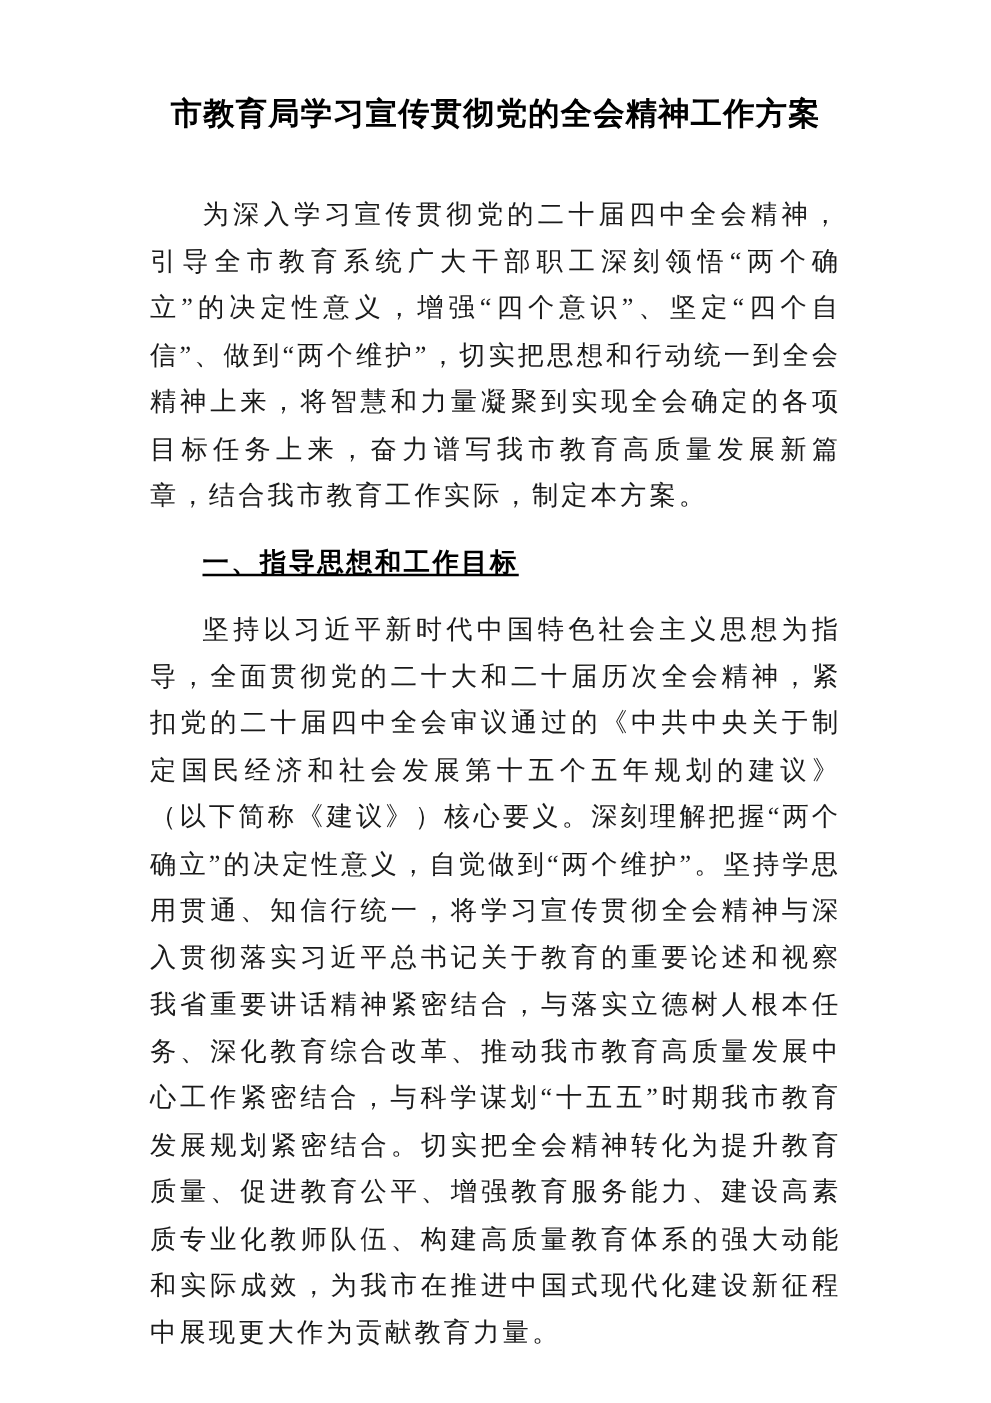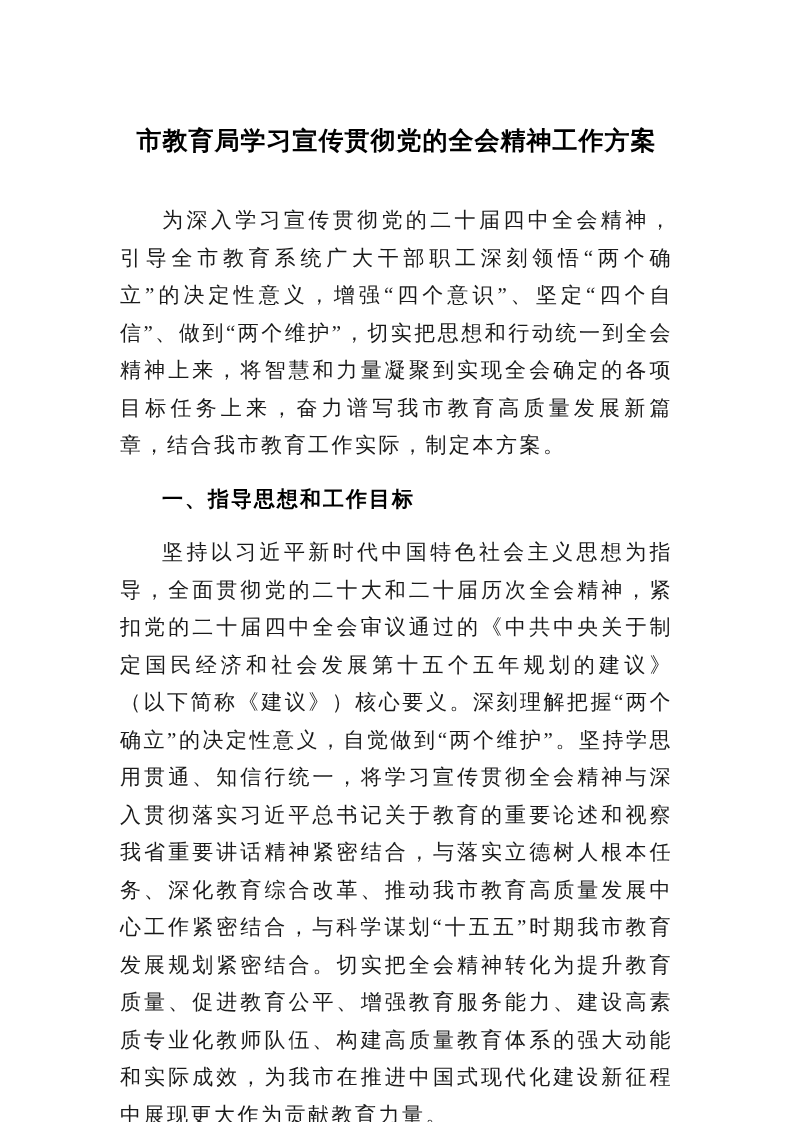--- a/index.html
+++ b/index.html
@@ -10,21 +10,21 @@
   .page {
     position: relative;
     width: 793px;
     height: 1122px;
     background: #ffffff;
     overflow: hidden;
     box-sizing: border-box;
   }
   .doc-title {
     margin: 0;
-    padding-top: 120px;
+    padding-top: 71px;
     text-align: center;
     font-family: "Liberation Sans", "DejaVu Sans", sans-serif;
     font-weight: 700;
     font-size: 25px;
     line-height: 40px;
     color: #000000;
     letter-spacing: 1px;
   }
   .doc-body {
     width: 585px;
@@ -38,20 +38,21 @@
     text-justify: inter-ideograph;
   }
   .doc-body p {
     margin: 16px;
     text-indent: 2em;
   }
   .doc-body p.heading {
     font-weight: 700;
     color: #000000;
     letter-spacing: 2px;
+    text-decoration: underline;
   }
 </style>
 </head>
 <body>
 
 <div class="page">
   <h1 class="doc-title">市教育局学习宣传贯彻党的全会精神工作方案</h1>
   <div class="doc-body">
       <p class="body-para">为深入学习宣传贯彻党的二十届四中全会精神，引导全市教育系统广大干部职工深刻领悟“两个确立”的决定性意义，增强“四个意识”、坚定“四个自信”、做到“两个维护”，切实把思想和行动统一到全会精神上来，将智慧和力量凝聚到实现全会确定的各项目标任务上来，奋力谱写我市教育高质量发展新篇章，结合我市教育工作实际，制定本方案。</p>
       <p class="heading">一、指导思想和工作目标</p>

